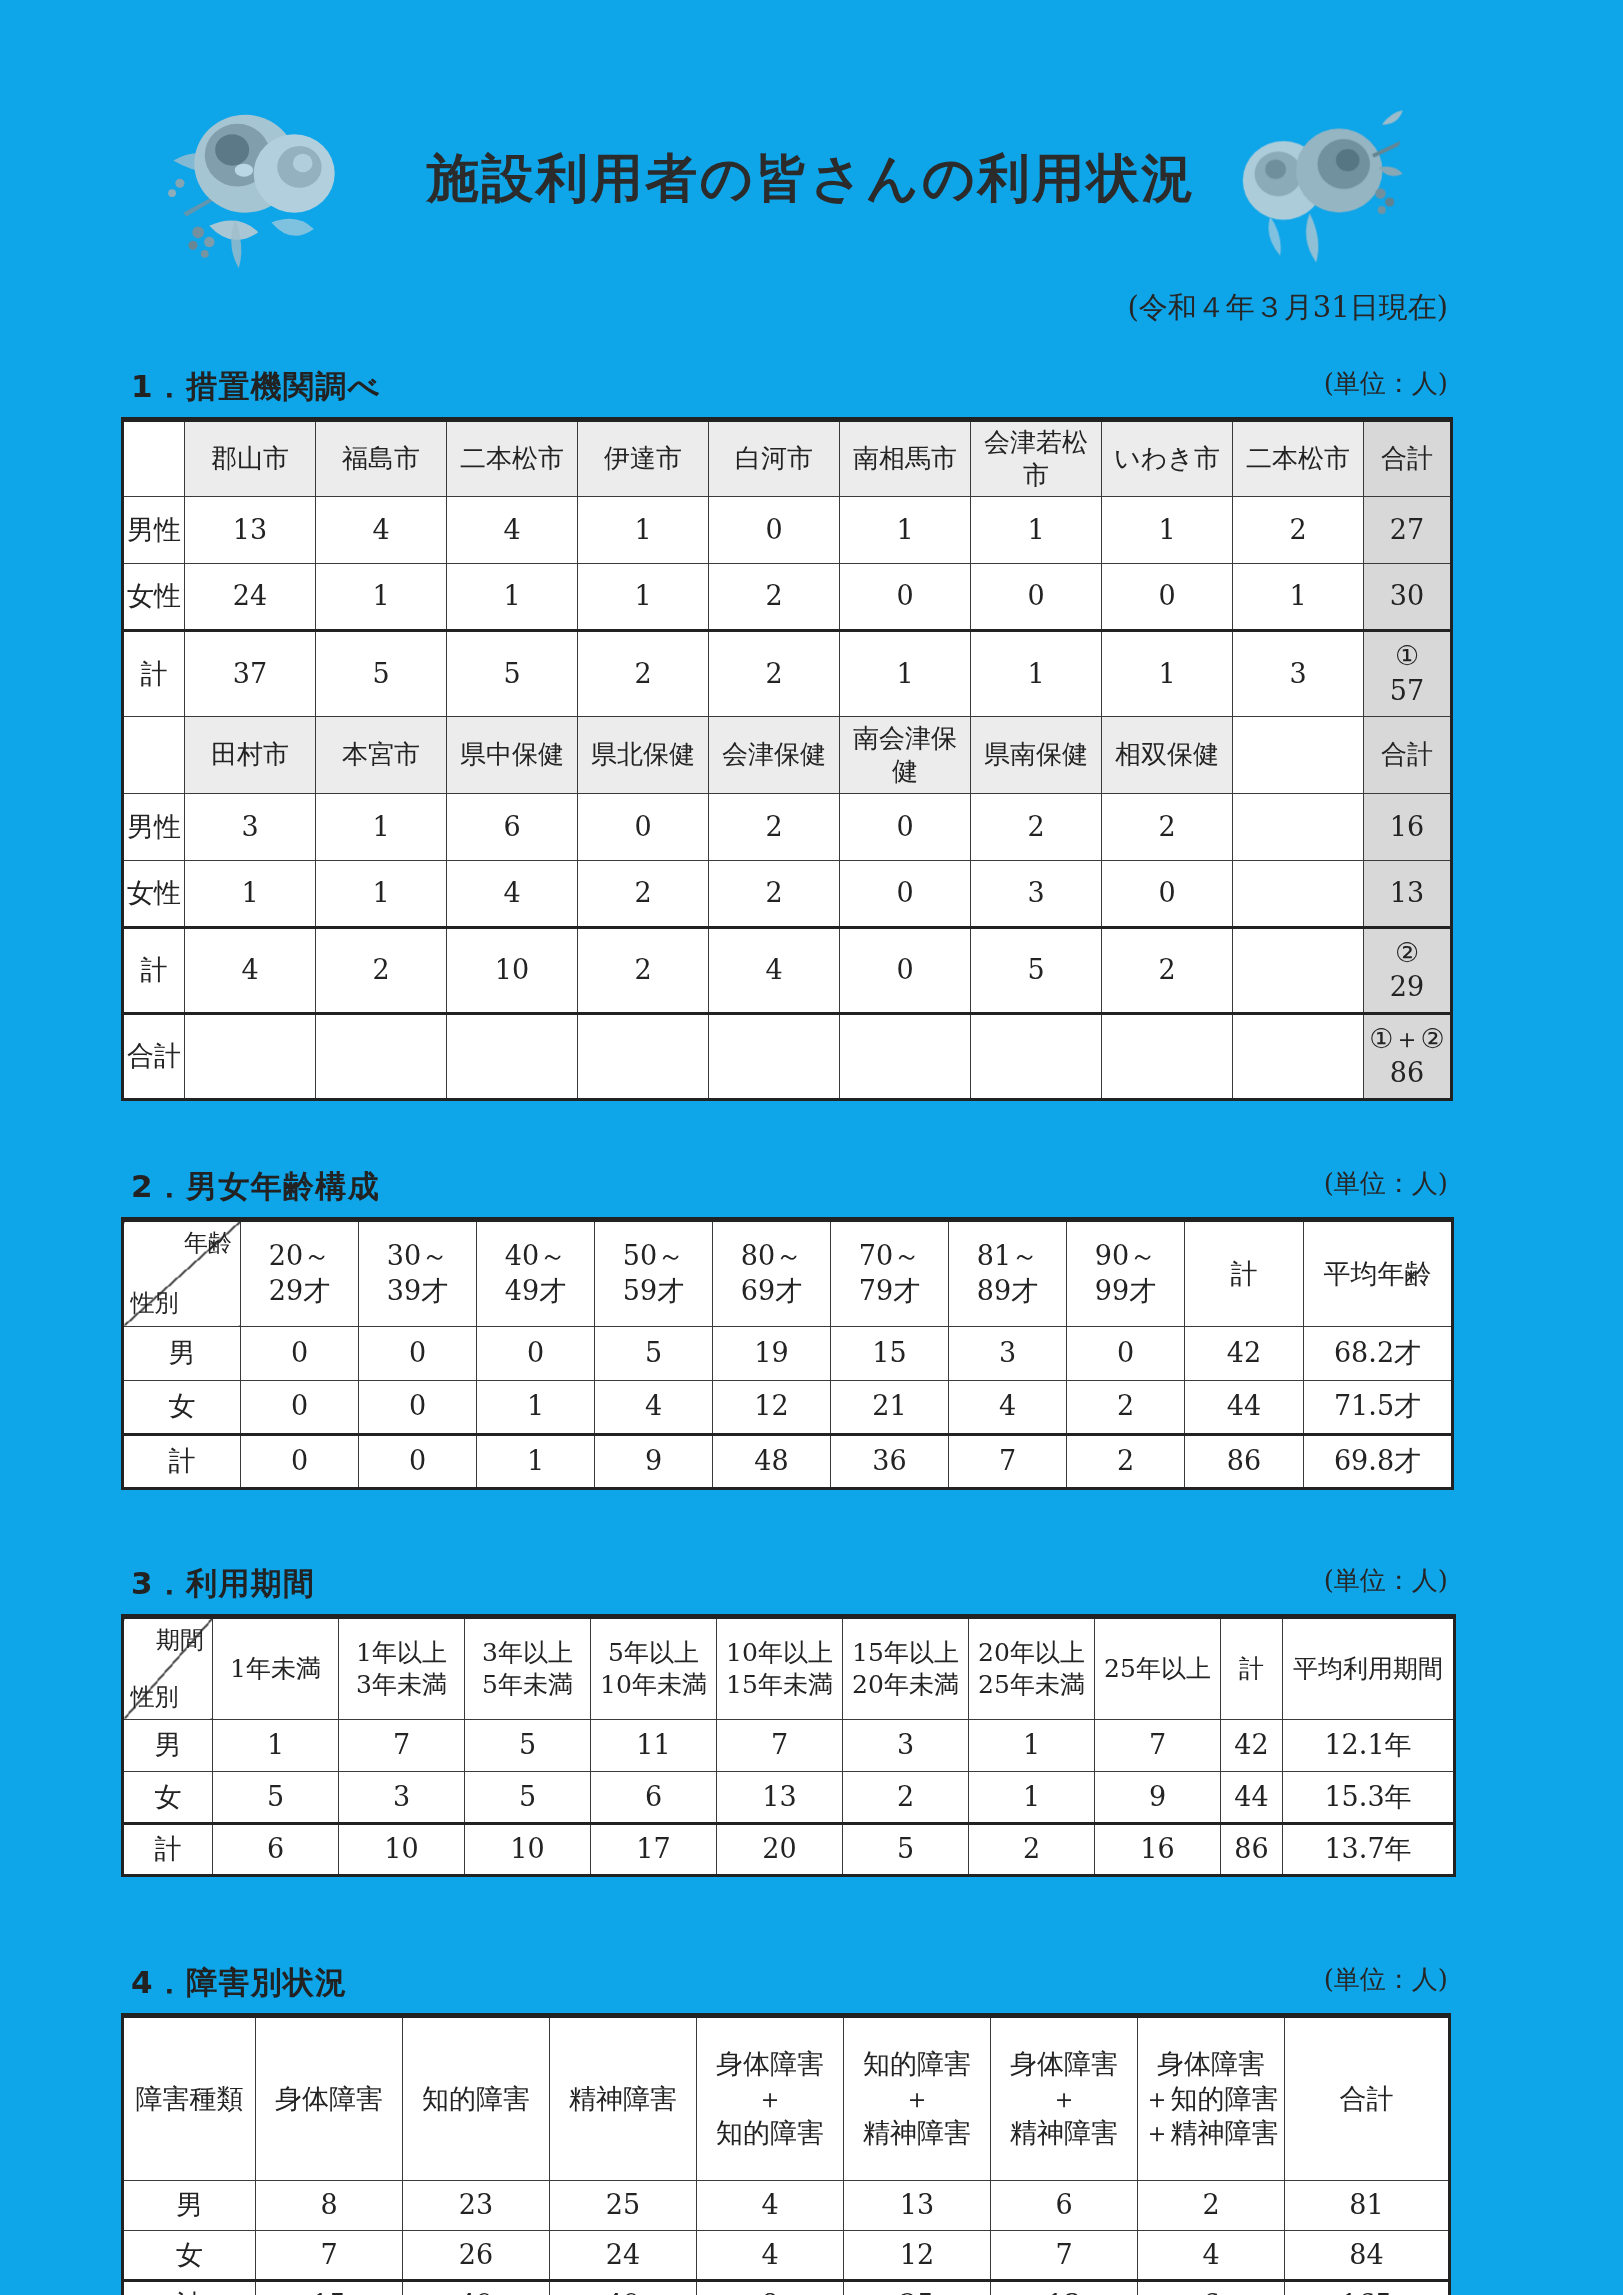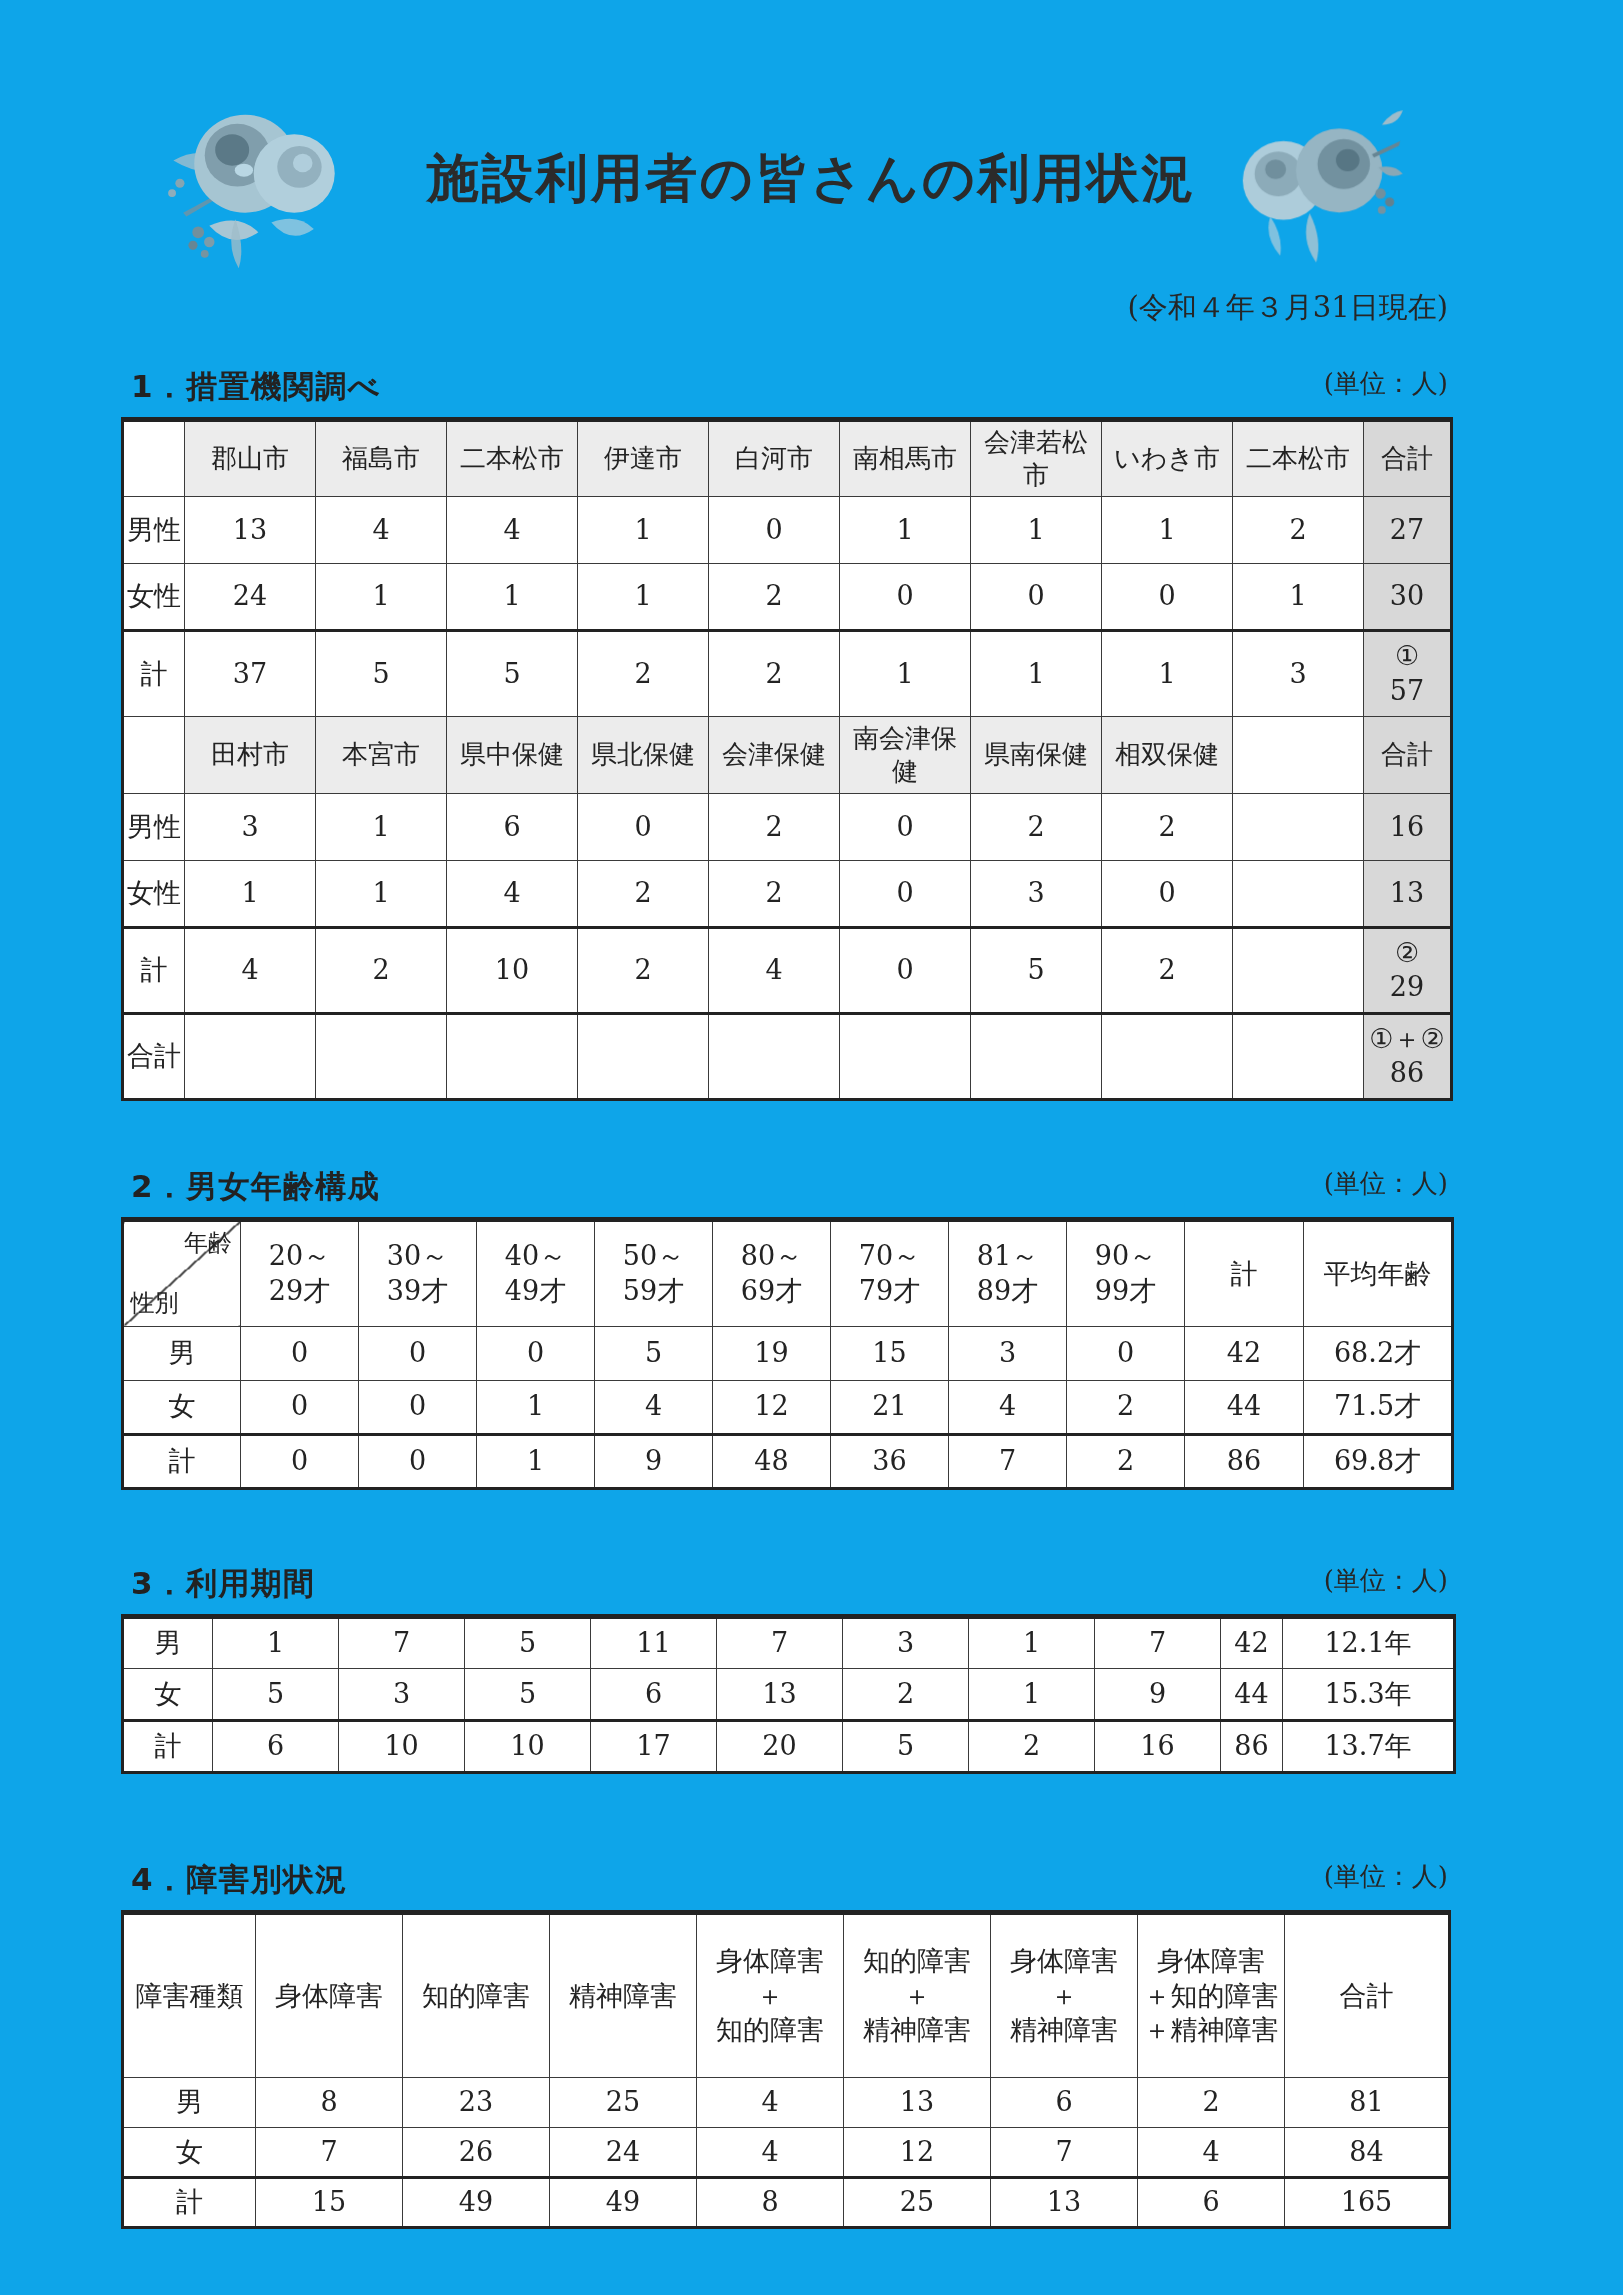--- a/index.html
+++ b/index.html
@@ -392,20 +392,42 @@
           <col style="width:126px">
           <col style="width:126px">
           <col style="width:126px">
           <col style="width:126px">
           <col style="width:126px">
           <col style="width:126px">
         <col style="width:62px">
           <col style="width:172px">
       </colgroup>
       <tbody>
+        <tr class="hdr">
+          <td class="diag corner">
+            <span class="c-top">期間</span>
+            <span class="c-bottom">性別</span>
+          </td>
+        <td>1年未満</td>
+            <td>1年以上
+3年未満</td>
+            <td>3年以上
+5年未満</td>
+            <td>5年以上
+10年未満</td>
+            <td>10年以上
+15年未満</td>
+            <td>15年以上
+20年未満</td>
+            <td>20年以上
+25年未満</td>
+            <td>25年以上</td>
+            <td>計</td>
+            <td>平均利用期間</td>
+          </tr>
         <tr class="data">
             <td>男</td>
             <td>1</td>
             <td>7</td>
             <td>5</td>
             <td>11</td>
             <td>7</td>
             <td>3</td>
             <td>1</td>
             <td>7</td>

